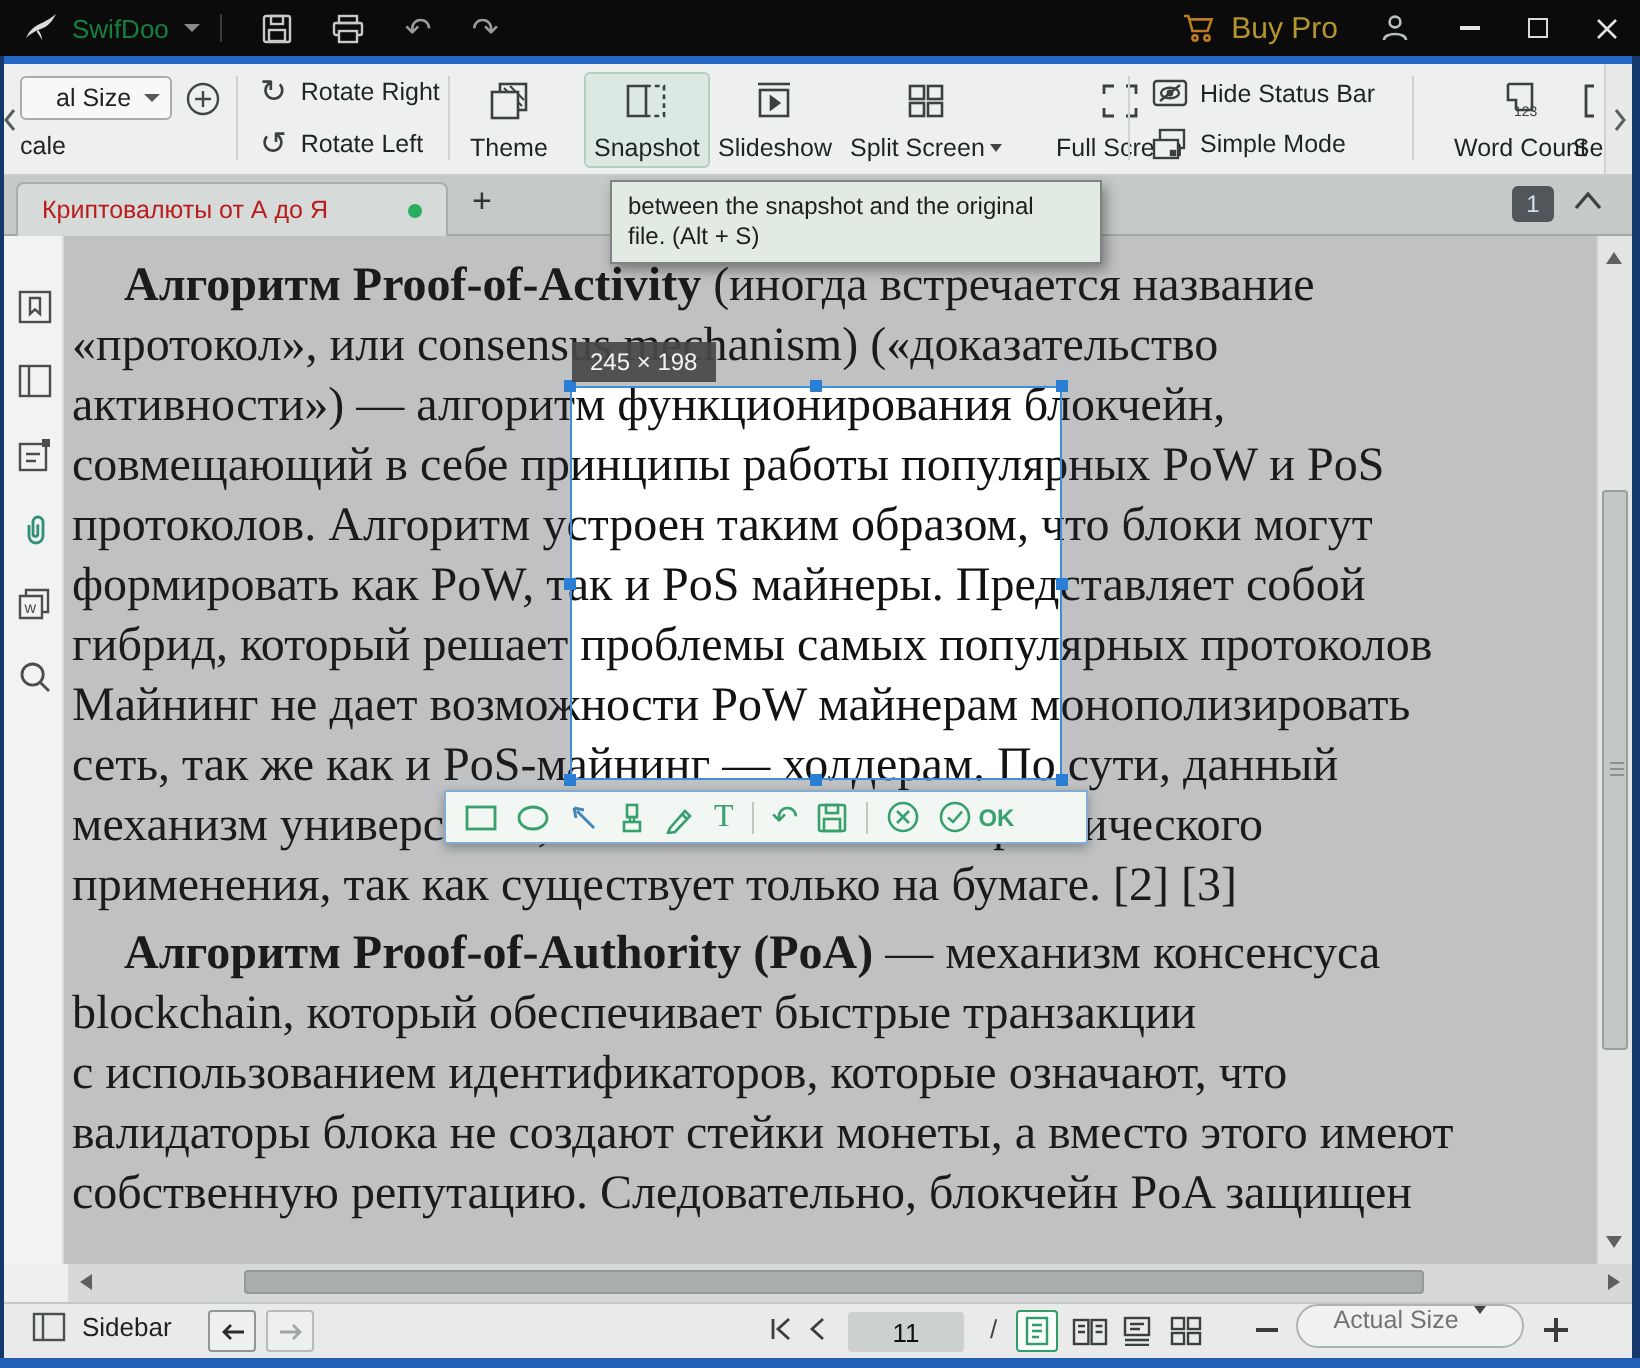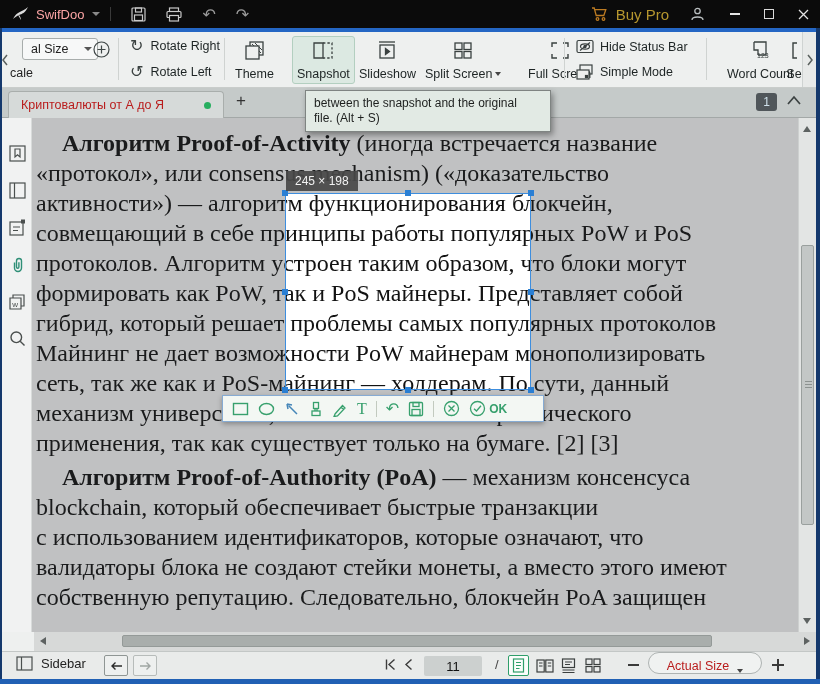--- a/index.html
+++ b/index.html
@@ -4,39 +4,39 @@
 <style>
   *{margin:0;padding:0;box-sizing:border-box;}
   html,body{background:#222;}
   #window{position:relative;width:820px;height:684px;overflow:hidden;
     font-family:"Liberation Sans",sans-serif;background:#eef0ef;}
   .abs{position:absolute;}
 
   
   .titlebar{left:0;top:0;width:820px;height:28px;background:#0b0b0b;display:flex;align-items:center;}
   .tb-item{display:flex;align-items:center;justify-content:center;height:28px;}
-  .app-name{color:#fca5a5;font-size:13px;margin-left:6px;}
+  .app-name{color:#15803d;font-size:13px;margin-left:6px;}
   .tb-caret{width:0;height:0;border-left:4px solid transparent;border-right:4px solid transparent;border-top:4px solid #8a8a8a;margin-left:8px;}
   .tb-sep{width:1px;height:14px;background:#3a3a3a;margin:0 10px;}
   .tb-uicon{color:#9b9b9b;font-size:16px;font-family:"DejaVu Sans",sans-serif;padding:0 10px;}
   .buypro{color:#b5962e;font-size:15px;margin:0 8px;}
   .winbtn{width:34px;height:28px;display:flex;align-items:center;justify-content:center;}
 
   
   .accent{left:0;top:28px;width:820px;height:4px;background:#2466c4;}
   .bleft{left:0;top:28px;width:2px;height:656px;background:#14386c;z-index:50;}
   .bright{left:816px;top:28px;width:4px;height:656px;background:#14386c;z-index:50;}
   .bbottom{left:0;top:679px;width:820px;height:5px;background:#2160b4;z-index:50;}
 
   
   .toolbar{left:0;top:32px;width:820px;height:56px;background:#eef0ef;border-bottom:1px solid #c9cdcb;}
   .tchev{position:absolute;}
   .vsep{position:absolute;top:6px;height:42px;width:1px;background:#cfd3d1;}
-  .combo{position:absolute;left:22px;top:6px;width:76px;height:22px;border:1px solid #a8adac;border-radius:3px;background:#f7f8f8;
-    display:flex;align-items:center;font-size:12.5px;color:#222;padding-left:8px;overflow:hidden;}
+  .combo{position:absolute;left:10px;top:6px;width:76px;height:22px;border:1px solid #a8adac;border-radius:3px;background:#f7f8f8;
+    display:flex;align-items:center;font-size:12.5px;color:#222;padding-left:17px;overflow:hidden;}
   .combo .caret{margin-left:auto;margin-right:5px;width:0;height:0;border-left:4px solid transparent;border-right:4px solid transparent;border-top:4px solid #555;}
   .smalllabel{position:absolute;font-size:12.5px;color:#222;white-space:nowrap;}
   .rrow{position:absolute;display:flex;align-items:center;gap:7px;font-size:12.5px;color:#1d2424;white-space:nowrap;}
   .rot{font-family:"DejaVu Sans",sans-serif;font-size:16px;color:#3a4140;line-height:1;}
   .tbtn{position:absolute;top:4px;height:48px;display:flex;flex-direction:column;align-items:center;justify-content:space-between;
     padding:3px 4px 2px;border-radius:3px;border:1px solid transparent;}
   .tbtn .lbl{font-size:12.5px;color:#1d2424;white-space:nowrap;display:flex;align-items:center;gap:3px;}
   .tbtn.active{background:#dce9e2;border-color:#b3cfc0;}
   .mini{position:absolute;display:flex;align-items:center;gap:6px;font-size:12.5px;color:#1d2424;white-space:nowrap;}
   .ddcaret{width:0;height:0;border-left:3.5px solid transparent;border-right:3.5px solid transparent;border-top:4px solid #444;}
@@ -101,21 +101,21 @@
   .statusbar{left:0;top:651px;width:820px;height:29px;background:#e9ebea;border-top:1px solid #c3c7c6;z-index:7;}
   .sb-item{position:absolute;display:flex;align-items:center;font-size:13px;color:#222;}
   .navbtn{position:absolute;width:24px;height:21px;border:1px solid #8f9694;border-radius:2px;background:#eef0ef;
     display:flex;align-items:center;justify-content:center;font-size:13px;color:#2b2b2b;}
   .navbtn.disabled{border-color:#b7bcba;color:#a0a6a4;}
   .pageinput{position:absolute;left:424px;top:4px;width:58px;height:20px;background:#ccd0cf;border:none;border-radius:2px;
     text-align:center;font-size:13px;color:#111;font-family:"Liberation Sans",sans-serif;}
   .viewbox{position:absolute;top:3px;width:21px;height:21px;display:flex;align-items:center;justify-content:center;}
   .viewbox.active{border:1px solid #2f9e6a;background:#fbfdfb;border-radius:2px;}
   .zoompill{position:absolute;left:648px;top:0;width:114px;height:22px;border:1px solid #aeb3b2;border-radius:11px;background:#f0f2f1;
-    display:flex;align-items:flex-end;justify-content:center;gap:8px;font-size:12.5px;color:#b91c1c;}
+    display:flex;align-items:flex-start;justify-content:center;gap:8px;font-size:12.5px;color:#737373;}
   .minus{position:absolute;left:628px;top:12px;width:11px;height:2px;background:#3a3a3a;}
   .plus{position:absolute;left:772px;top:7px;width:12px;height:12px;}
   .plus:before{content:"";position:absolute;left:0;top:5px;width:12px;height:2px;background:#3a3a3a;}
   .plus:after{content:"";position:absolute;left:5px;top:0;width:2px;height:12px;background:#3a3a3a;}
   svg{display:block;}
 </style>
 </head>
 <body>
 
 <div id="window">

